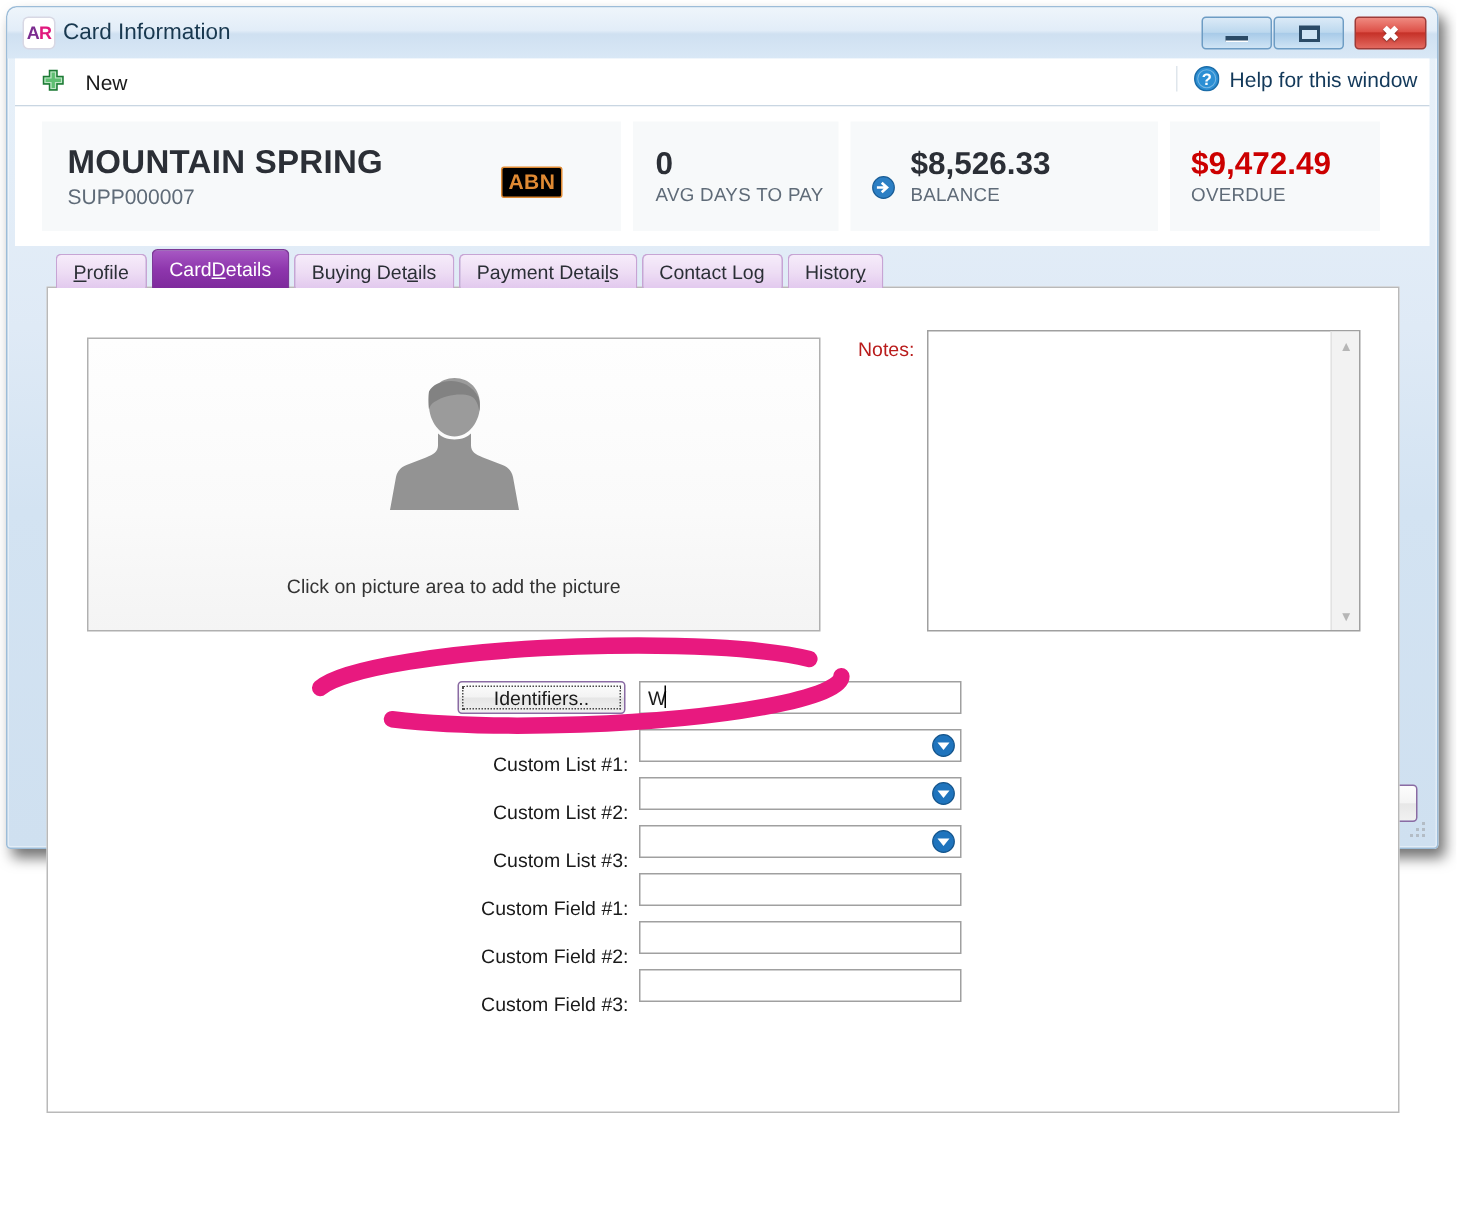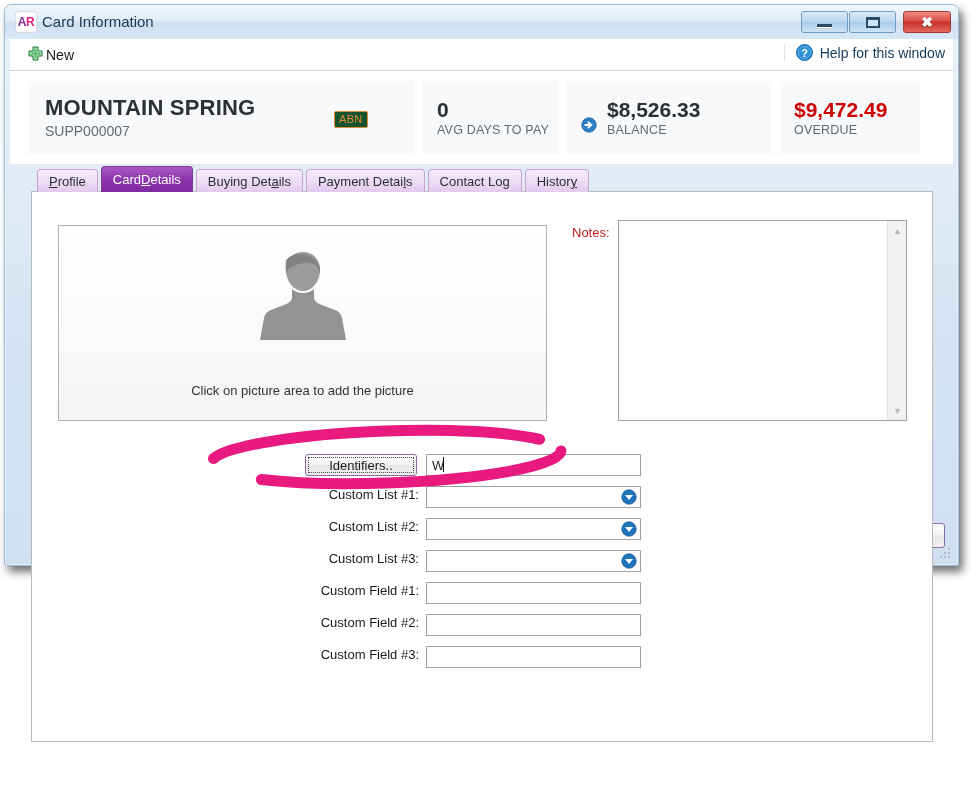--- a/index.html
+++ b/index.html
@@ -107,21 +107,21 @@
     left: 5px; top: 34px;
     width: 943px; height: 32px;
     background: #ffffff;
     border-bottom: 1px solid #c9d6e2;
     box-sizing: border-box;
   }
   .new-btn {
     position: absolute;
     left: 11px; top: 3px;
     height: 25px;
-    display: flex; align-items: center; gap: 2px;
+    display: flex; align-items: center; gap: 13px;
     padding: 0 6px;
     cursor: default;
   }
   .plus-icon { width: 17px; height: 17px; display:block; }
   .new-label {
     font-size: 14px; color: #1a1a1a;
     font-family: "Liberation Sans", sans-serif;
   }
   .help-link {
     position: absolute;
@@ -173,26 +173,26 @@
     font-size: 14px;
     color: #5f6b78;
     margin-top: 4px;
     font-family: "Liberation Sans", sans-serif;
   }
   .abn-badge {
     position: absolute;
     left: 306px; top: 30px;
     border: 1px solid #e08a33;
     color: #e08a33;
-    font-size: 11px;
-    font-weight: normal;
+    font-size: 14px;
+    font-weight: bold;
     letter-spacing: 0.3px;
     padding: 1px 4px 2px 4px;
     border-radius: 2px;
-    background: #14532d;
+    background: #000000;
     font-family: "Liberation Sans", sans-serif;
   }
   .stat-big {
     font-size: 21px;
     font-weight: bold;
     color: #2b2f36;
     line-height: 1.1;
     font-family: "Liberation Sans", sans-serif;
   }
   .stat-big.red { color: #cc0000; }
@@ -335,21 +335,21 @@
     width: 100%;
   }
   .form-row {
     position: relative;
     height: 32px;
     margin-bottom: 0;
   }
   .row-label {
     position: absolute;
     right: 513px;
-    top: 1px;
+    top: 16px;
     font-size: 13px;
     color: #1a1a1a;
     text-align: right;
     white-space: nowrap;
     font-family: "Liberation Sans", sans-serif;
   }
   .ident-btn {
     position: absolute;
     left: 273px; top: 0px;
     width: 112px; height: 22px;

